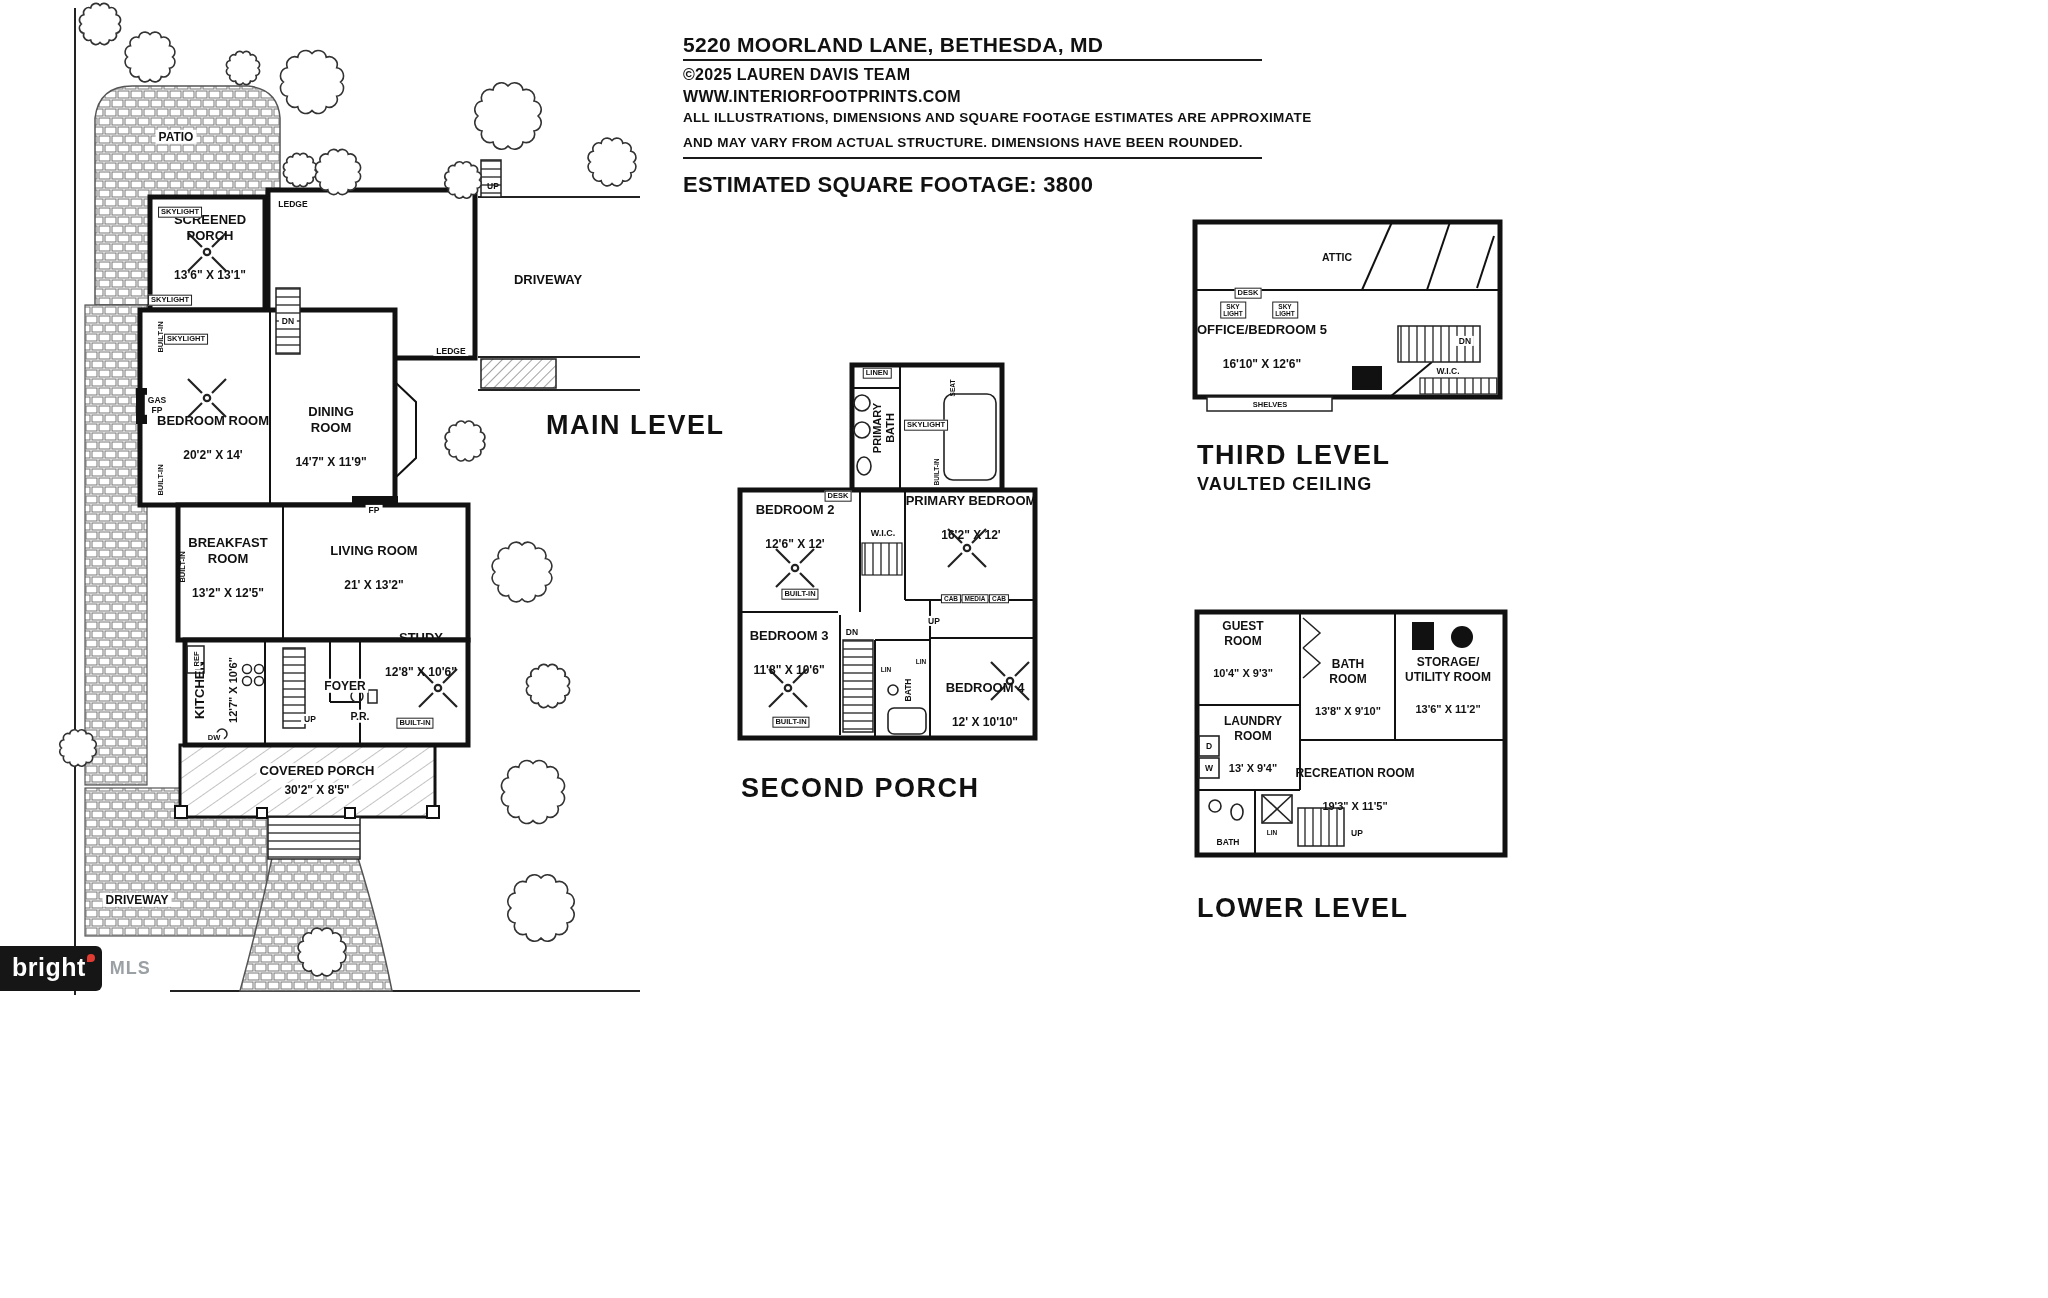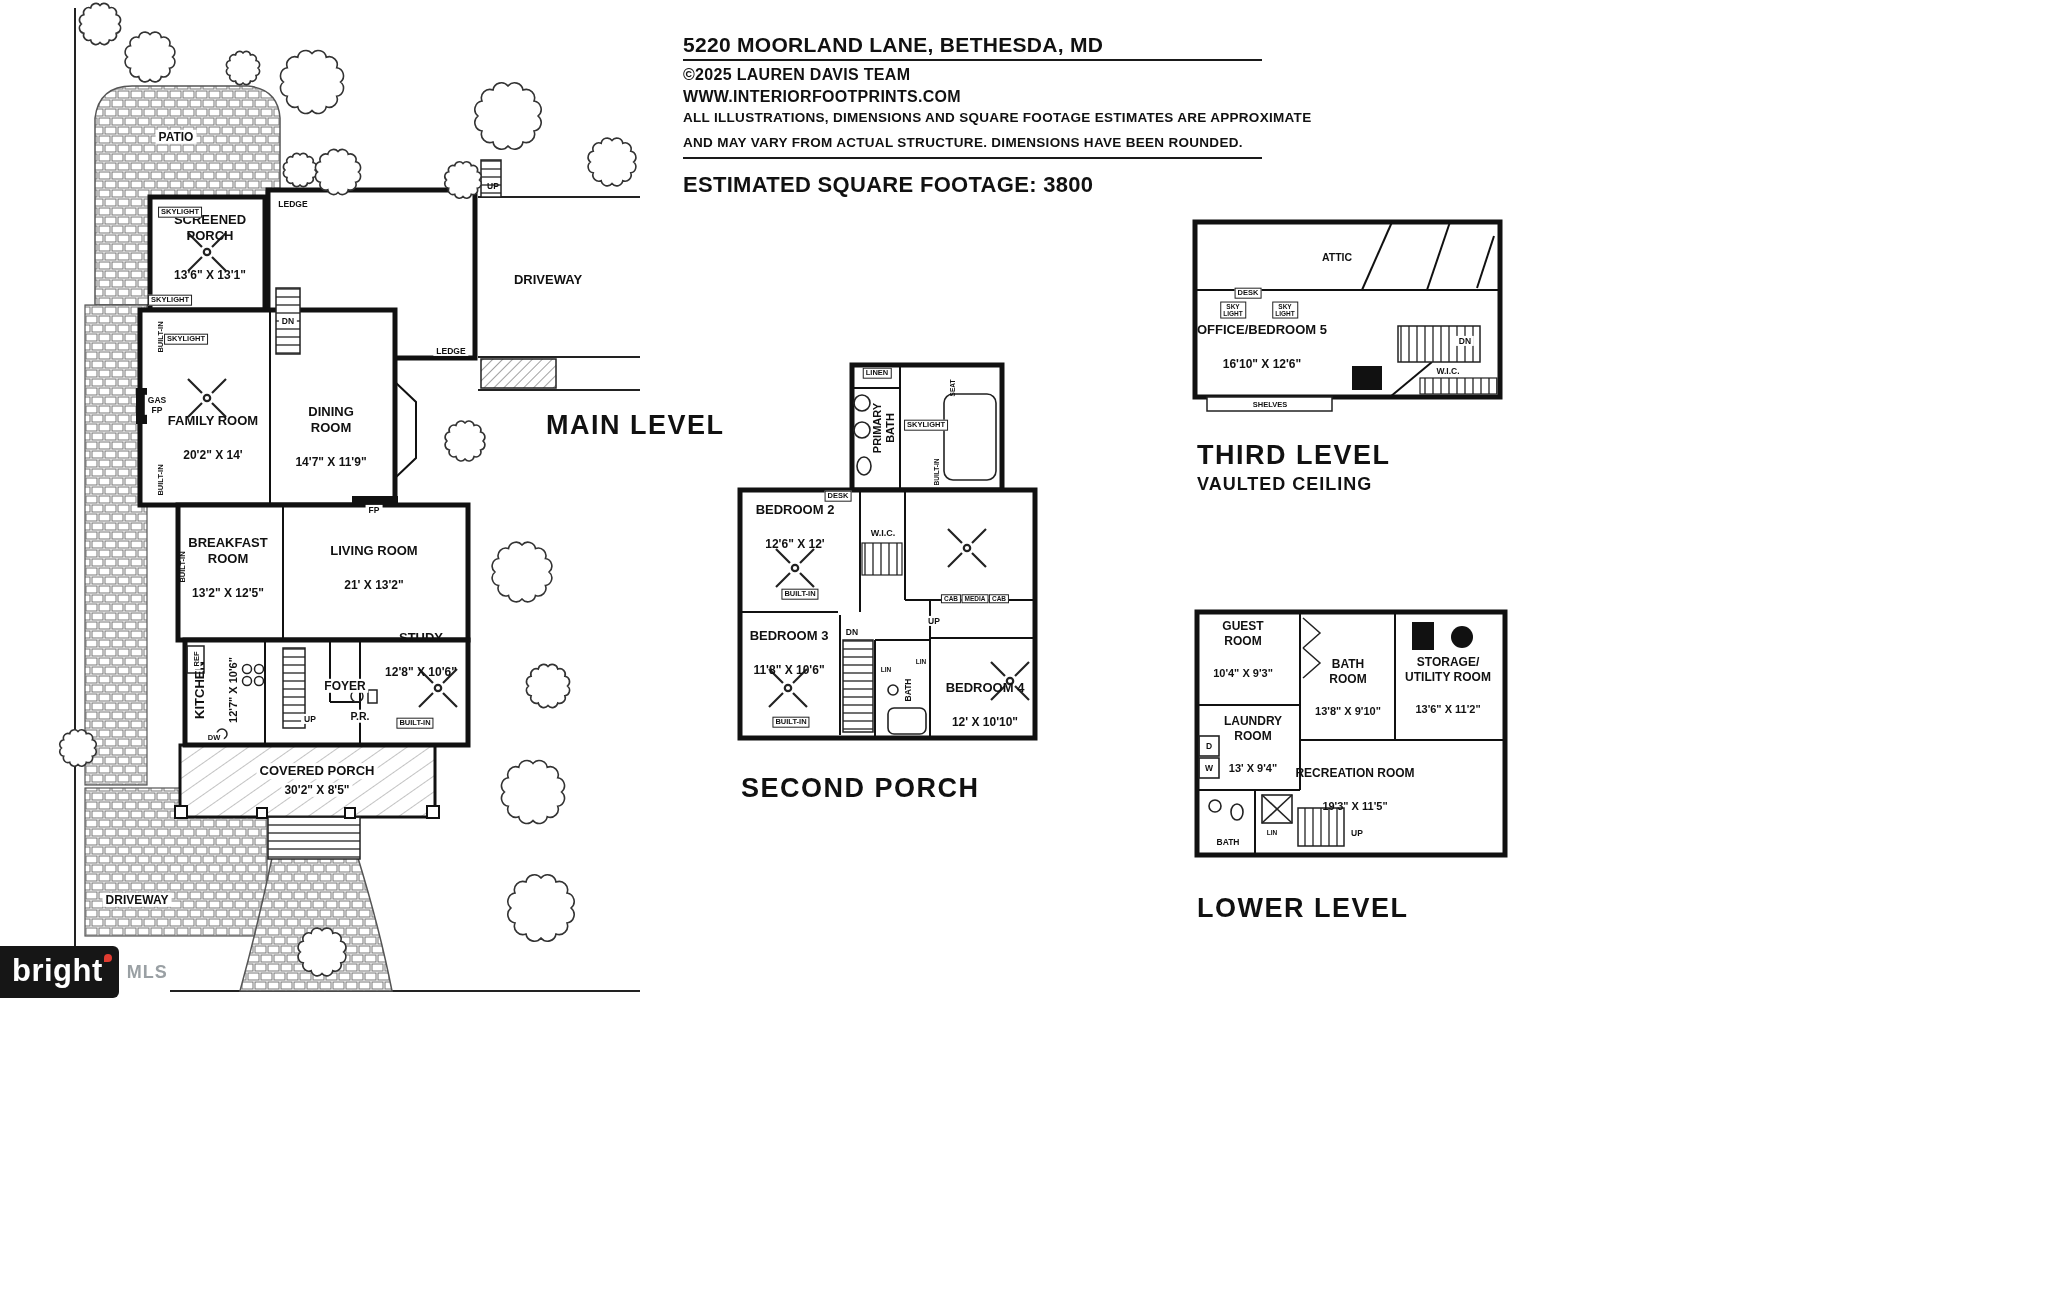--- a/index.html
+++ b/index.html
@@ -12,21 +12,21 @@
   .subtitle{position:absolute;font-weight:700;letter-spacing:1px;white-space:nowrap}
   .lb{position:absolute;transform:translate(-50%,-50%);text-align:center;font-weight:700;white-space:pre-line;line-height:1.2;color:#111}
   .rv{transform:translate(-50%,-50%) rotate(-90deg)}
   .boxed{border:1.3px solid #222;background:#fff;padding:0 2px;line-height:1.15}
   .chip{background:#fff;padding:0 3px}
   .name{display:block;white-space:pre-line}
   .dims{display:block;white-space:pre-line}
   .f13{font-size:13px}.f12{font-size:12px}.f11{font-size:11px}.f10{font-size:10.5px}
   .f9{font-size:9px}.f8{font-size:8.5px}.f7{font-size:7.5px}.f6{font-size:6.5px}
   .logo{position:absolute;display:flex;align-items:center;gap:8px}
-  .logo-box{background:#161616;color:#fff;font-size:31px;font-weight:700;padding:7px 16px 9px 12px;border-radius:0 6px 6px 0;position:relative;letter-spacing:.5px}
+  .logo-box{background:#161616;color:#fff;font-size:25px;font-weight:700;padding:7px 16px 9px 12px;border-radius:0 6px 6px 0;position:relative;letter-spacing:.5px}
   .logo-mark{position:absolute;top:8px;right:7px;width:8px;height:8px;background:#e03c31;border-radius:50% 50% 50% 0}
   .logo-mls{color:#9aa0a4;font-size:18px;font-weight:700;letter-spacing:1px}
 </style>
 </head>
 <body>
 
 <div id="canvas">
 
   <svg class="art" width="2048" height="1298" viewBox="0 0 2048 1298">
     <defs>
@@ -240,21 +240,21 @@
   <div class="lb f13" style="left:548px;top:280px">DRIVEWAY</div>
   <div class="lb f12 chip" style="left:137px;top:900px">DRIVEWAY</div>
 
   <div class="lb" style="left:210px;top:228px">
     <span class="name f13">SCREENED
 PORCH</span>
   </div>
   <div class="lb f12" style="left:210px;top:275px">13'6" X 13'1"</div>
 
   <div class="lb" style="left:213px;top:438px">
-    <span class="name f13">FAMILY ROOM</span>
+    <span class="name f13">BEDROOM ROOM</span>
     <span class="dims f12">20'2" X 14'</span>
   </div>
   <div class="lb" style="left:331px;top:437px">
     <span class="name f13">DINING
 ROOM</span>
     <span class="dims f12">14'7" X 11'9"</span>
   </div>
   <div class="lb" style="left:228px;top:568px">
     <span class="name f13">BREAKFAST
 ROOM</span>
@@ -301,20 +301,24 @@
   <div class="lb rv f6" style="left:953px;top:388px">SEAT</div>
   <div class="lb boxed f7" style="left:926px;top:425px">SKYLIGHT</div>
   <div class="lb rv f6" style="left:937px;top:472px">BUILT-IN</div>
   <div class="lb boxed f7" style="left:838px;top:496px">DESK</div>
 
   <div class="lb" style="left:795px;top:527px">
     <span class="name f13">BEDROOM 2</span>
     <span class="dims f12">12'6" X 12'</span>
   </div>
   <div class="lb f9 chip" style="left:883px;top:533px">W.I.C.</div>
+  <div class="lb" style="left:971px;top:518px">
+    <span class="name f13">PRIMARY BEDROOM</span>
+    <span class="dims f12">16'2" X 12'</span>
+  </div>
   <div class="lb boxed f7" style="left:800px;top:594px">BUILT-IN</div>
   <div class="lb boxed f6" style="left:951px;top:599px">CAB</div>
   <div class="lb boxed f6" style="left:975px;top:599px">MEDIA</div>
   <div class="lb boxed f6" style="left:999px;top:599px">CAB</div>
   <div class="lb f8 chip" style="left:934px;top:621px">UP</div>
   <div class="lb" style="left:789px;top:653px">
     <span class="name f13">BEDROOM 3</span>
     <span class="dims f12">11'8" X 10'6"</span>
   </div>
   <div class="lb f8 chip" style="left:852px;top:632px">DN</div>

